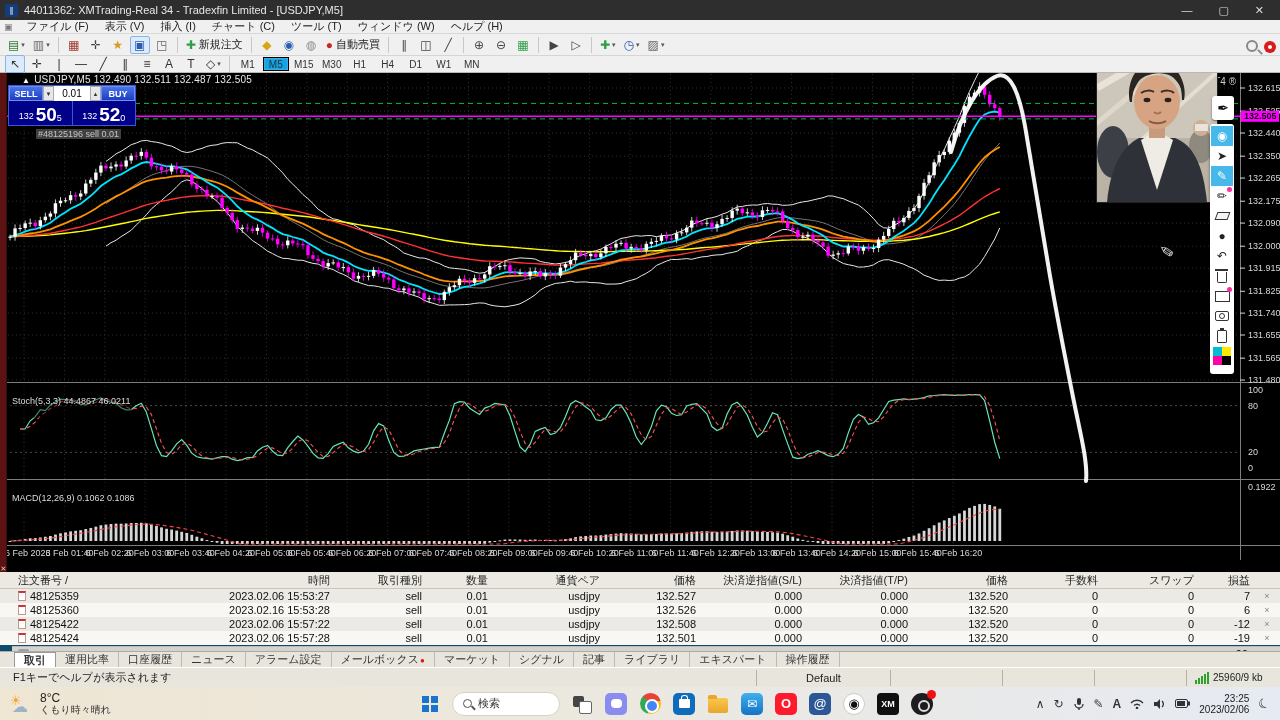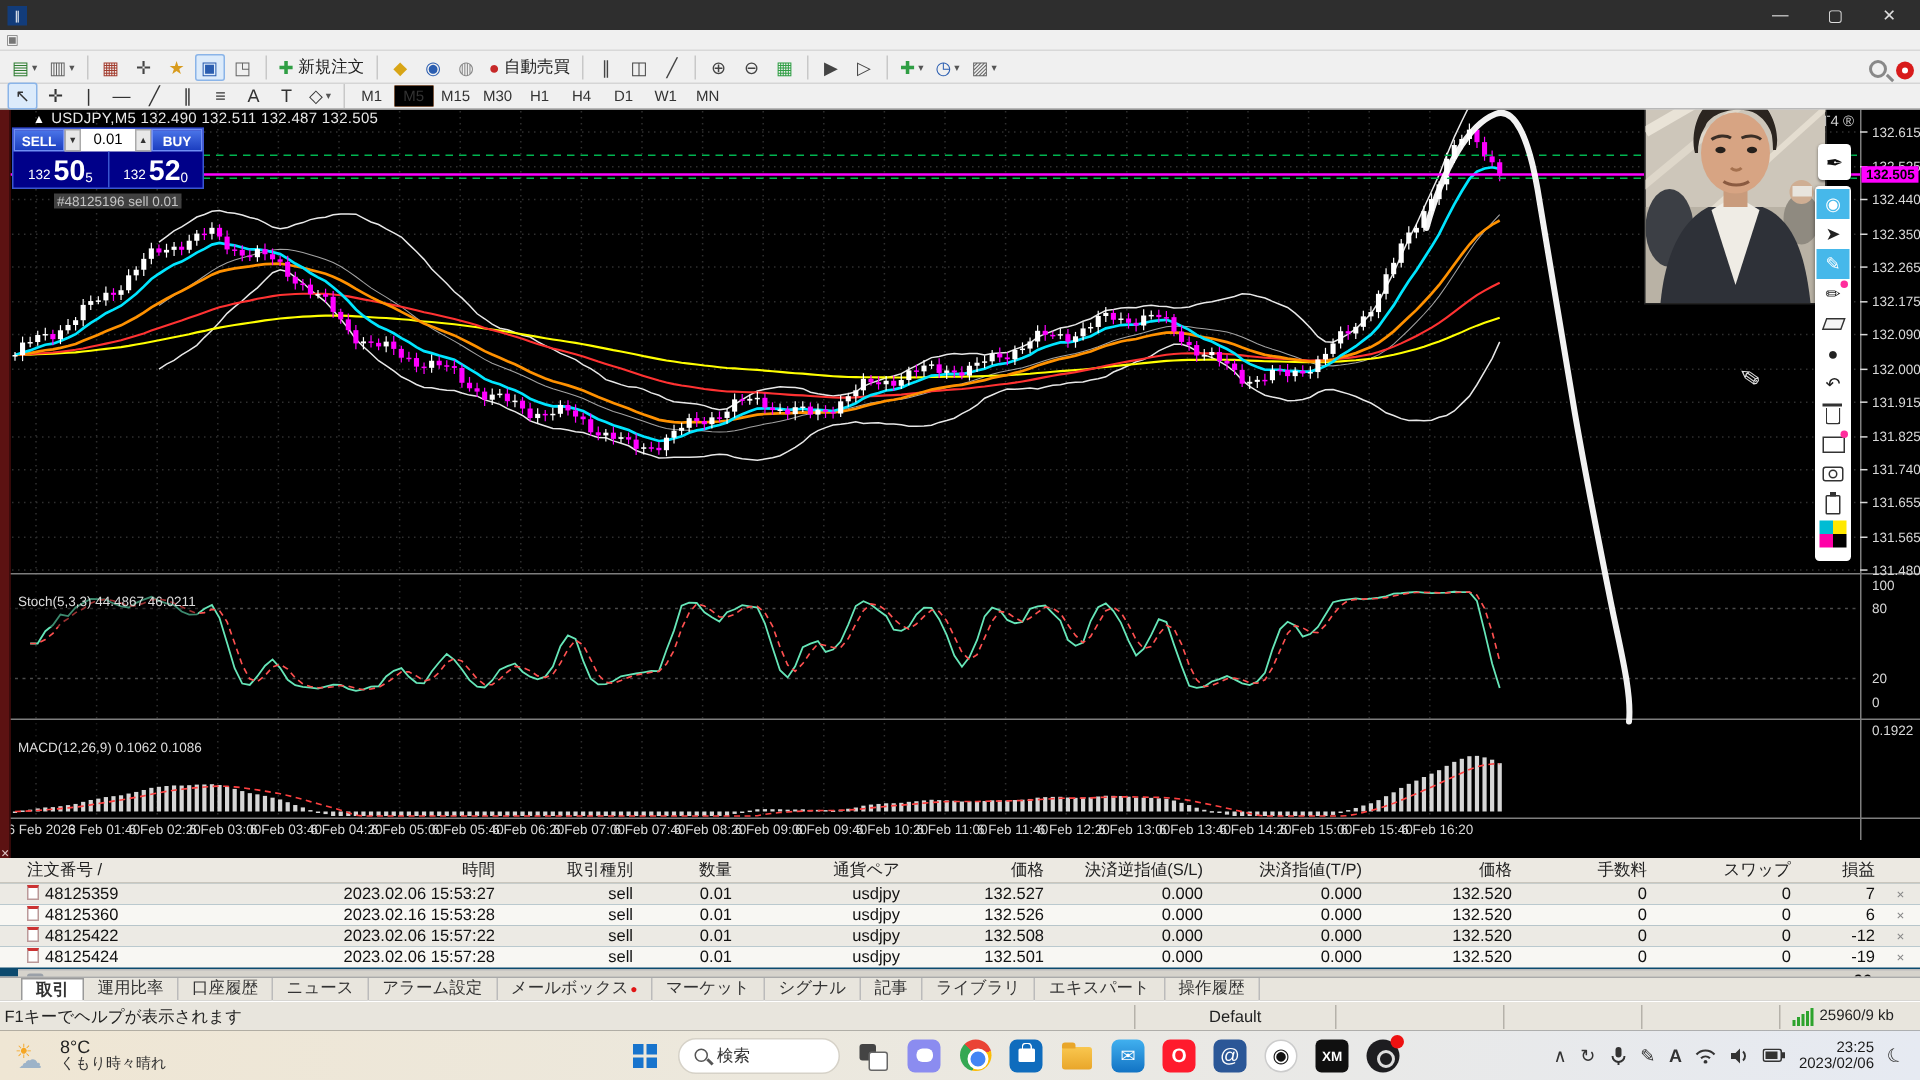--- a/index.html
+++ b/index.html
@@ -19,21 +19,21 @@
 
 
 .toolbar1{position:absolute;left:0;top:34px;width:1280px;height:22px;background:#f0f0f0;border-bottom:1px solid #d5d5d5;display:flex;align-items:center;padding-left:4px;z-index:30}
 .toolbar2{position:absolute;left:0;top:56px;width:1280px;height:17px;background:#f0f0f0;border-bottom:1px solid #b8b8b8;display:flex;align-items:center;padding-left:4px;z-index:30}
 .tbi{height:18px;min-width:20px;display:flex;align-items:center;justify-content:center;font-size:12px;margin:0 1px;border:1px solid transparent;border-radius:2px;padding:0 2px;white-space:nowrap}
 .tbi.sel{border:1px solid #8ab4e8;background:#dcebfb}
 .tbi .lbl{font-size:11px;color:#222;margin-left:3px}
 .tbi .drp{font-size:7px;color:#555;margin-left:2px}
 .tbsep{width:1px;height:16px;background:#c8c8c8;margin:0 4px}
 .tf{width:26px;height:14px;display:flex;align-items:center;justify-content:center;font-size:10px;color:#333;border:1px solid transparent;margin:0 1px}
-.tf.sel{border:7px solid #000000;background:#f97316;box-shadow:inset 0 0 2px #bbb}
+.tf.sel{border:1px solid #000000;background:#0ea5e9;box-shadow:inset 0 0 2px #bbb}
 
 
 .maroon{position:absolute;left:0;top:73px;width:7px;height:578px;background:#5c1212;border-right:1px solid #3a0b0b;z-index:6}
 .maroon .mx{position:absolute;left:0;top:492px;width:7px;text-align:center;color:#e0c8c8;font-size:7px}
 .ohlc{position:absolute;left:22px;top:74px;color:#e8e8e8;font-size:10px;z-index:5;letter-spacing:.2px}
 .ohlc .arr{font-size:8px;margin-right:4px;color:#fff}
 .oneclick{position:absolute;left:8px;top:85px;width:128px;height:41px;background:#000089;border:1px solid #3a56d0;z-index:7;display:flex;flex-direction:column}
 .oc-top{display:flex;height:15px}
 .oc-btn{flex:0 0 34px;background:linear-gradient(#4a74e8,#1c3ec0);color:#fff;border:1px solid #6f8ef5;font-size:9px;font-weight:bold;display:flex;align-items:center;justify-content:center}
 .oc-lot{flex:1;display:flex;align-items:stretch}
@@ -93,21 +93,21 @@
 
 
 .tabsbar{position:absolute;left:0;top:651px;width:1280px;height:16px;background:#e8e5dd;border-top:1px solid #aaa;display:flex;font-size:11px;z-index:10;padding-left:14px}
 .tab{padding:0 9px;height:15px;line-height:15px;color:#333;border-right:1px solid #bbb;position:relative;white-space:nowrap}
 .tab.active{background:#fff;border:1px solid #999;border-bottom:none;font-weight:bold}
 .tab .badge{color:#e01515;font-size:8px;margin-left:1px}
 
 
 .statusbar{position:absolute;left:0;top:667px;width:1280px;height:20px;background:#e8e5dd;border-top:1px solid #fff;display:flex;align-items:center;font-size:11px;color:#222;z-index:10}
 .sb-seg{border-left:1px solid #b5b2aa;height:16px;display:flex;align-items:center;padding:0 8px}
-.sb-help{padding:0 3px;flex:1}
+.sb-help{padding:0 13px;flex:1}
 .sig-bars{display:flex;align-items:flex-end;gap:1px;margin-right:4px}
 .sig-bars i{width:2px;background:#2da32d;display:block}
 
 
 .taskbar{position:absolute;left:0;top:687px;width:1280px;height:33px;background:linear-gradient(90deg,#efe6d4 0%,#ece8dd 40%,#e6eaf2 100%);display:flex;align-items:center;z-index:40;font-size:11px;color:#222}
 .weather{display:flex;align-items:center;gap:6px;padding-left:10px;width:200px}
 .wx-ico{position:relative;width:24px;height:22px}
 .wx-sun{position:absolute;left:0;top:0;color:#f5a623;font-size:13px}
 .wx-cloud{position:absolute;left:2px;top:4px;color:#9db3c8;font-size:16px}
 .wx-temp{font-size:12px;line-height:12px}
@@ -147,29 +147,39 @@
 
 svg text{font-family:"Liberation Sans","DejaVu Sans",sans-serif}
 </style>
 </head>
 <body>
 
 <div id="screen">
 
   <div class="titlebar">
     <span class="tb-ico">∥</span>
+    <span>44011362: XMTrading-Real 34 - Tradexfin Limited - [USDJPY,M5]</span>
     <span class="win-btns">
       <span>—</span>
       <span>▢</span>
       <span>✕</span>
     </span>
   </div>
 
   <div class="menubar">
     <span class="menu-child-ico">▣</span>
+    <span id="menu-items" style="display:flex">
+        <span class="menu-item">ファイル (F)</span>
+        <span class="menu-item">表示 (V)</span>
+        <span class="menu-item">挿入 (I)</span>
+        <span class="menu-item">チャート (C)</span>
+        <span class="menu-item">ツール (T)</span>
+        <span class="menu-item">ウィンドウ (W)</span>
+        <span class="menu-item">ヘルプ (H)</span>
+      </span>
   </div>
 
   <div class="toolbar1" id="toolbar1">
       <span class="tbi">
         <span style="color: rgb(47, 125, 50);">▤</span>
         <span class="drp">▾</span>
       </span>
       <span class="tbi">
         <span style="color: rgb(102, 102, 102);">▥</span>
         <span class="drp">▾</span>

